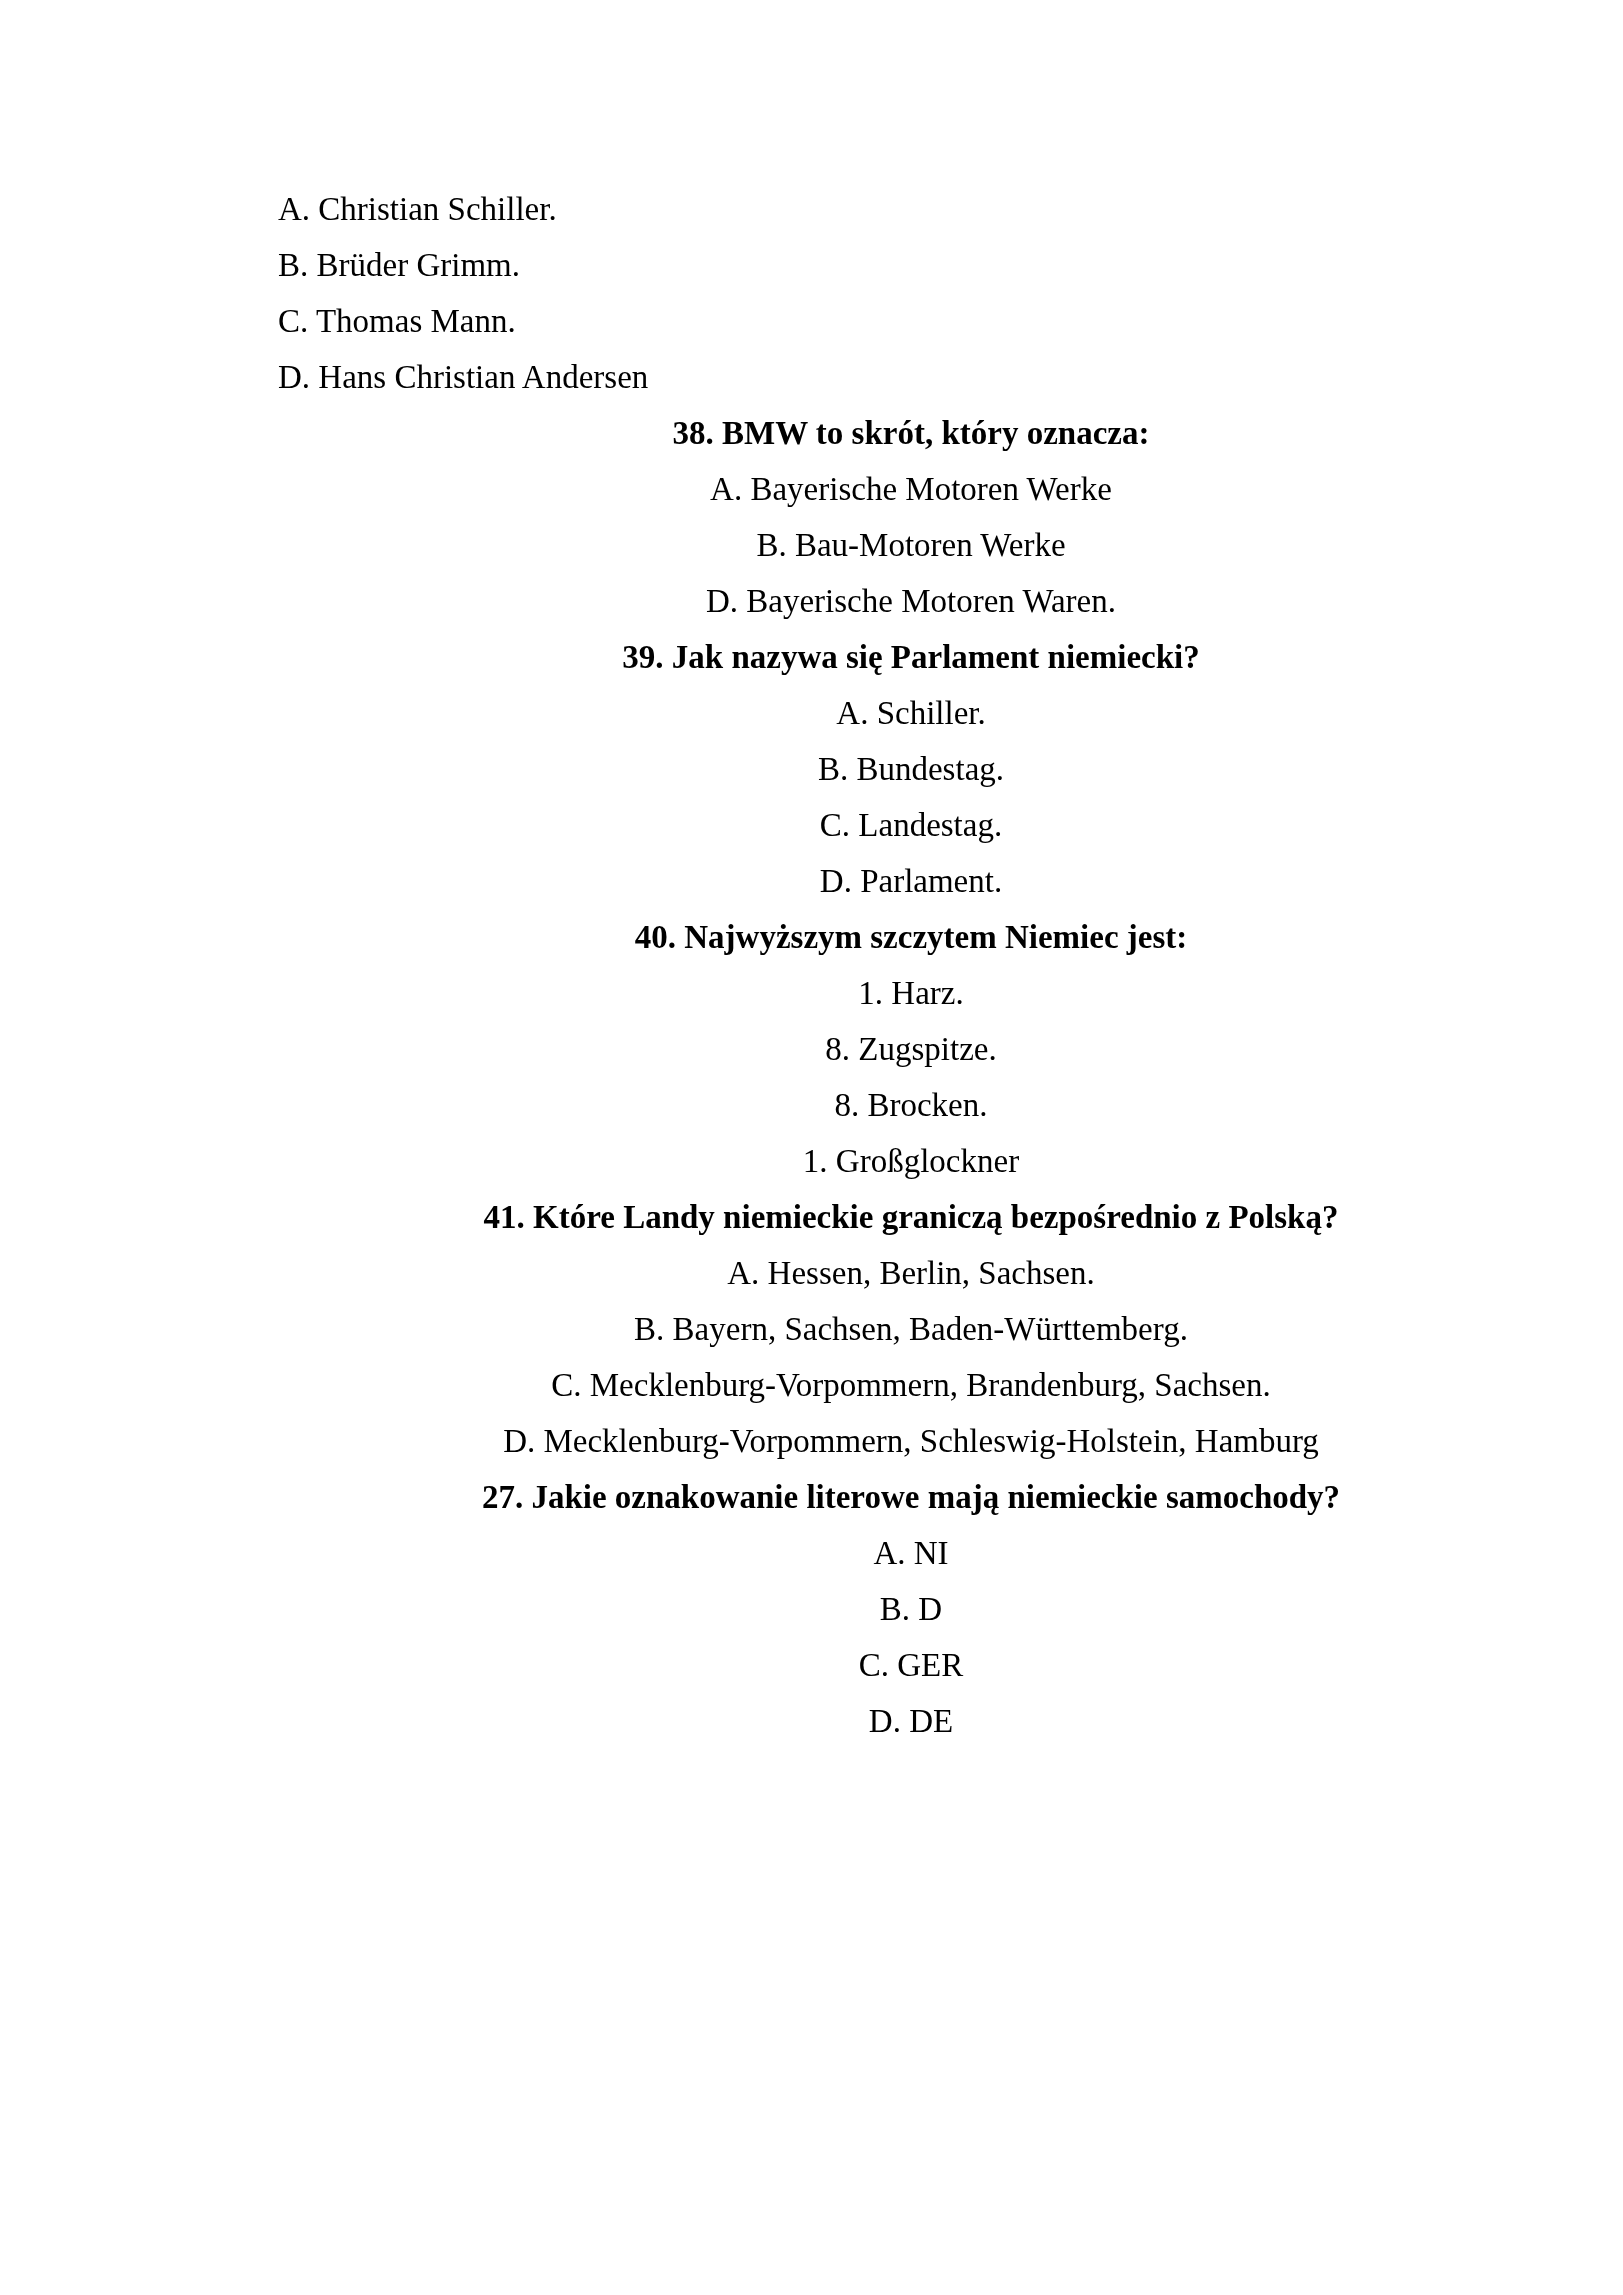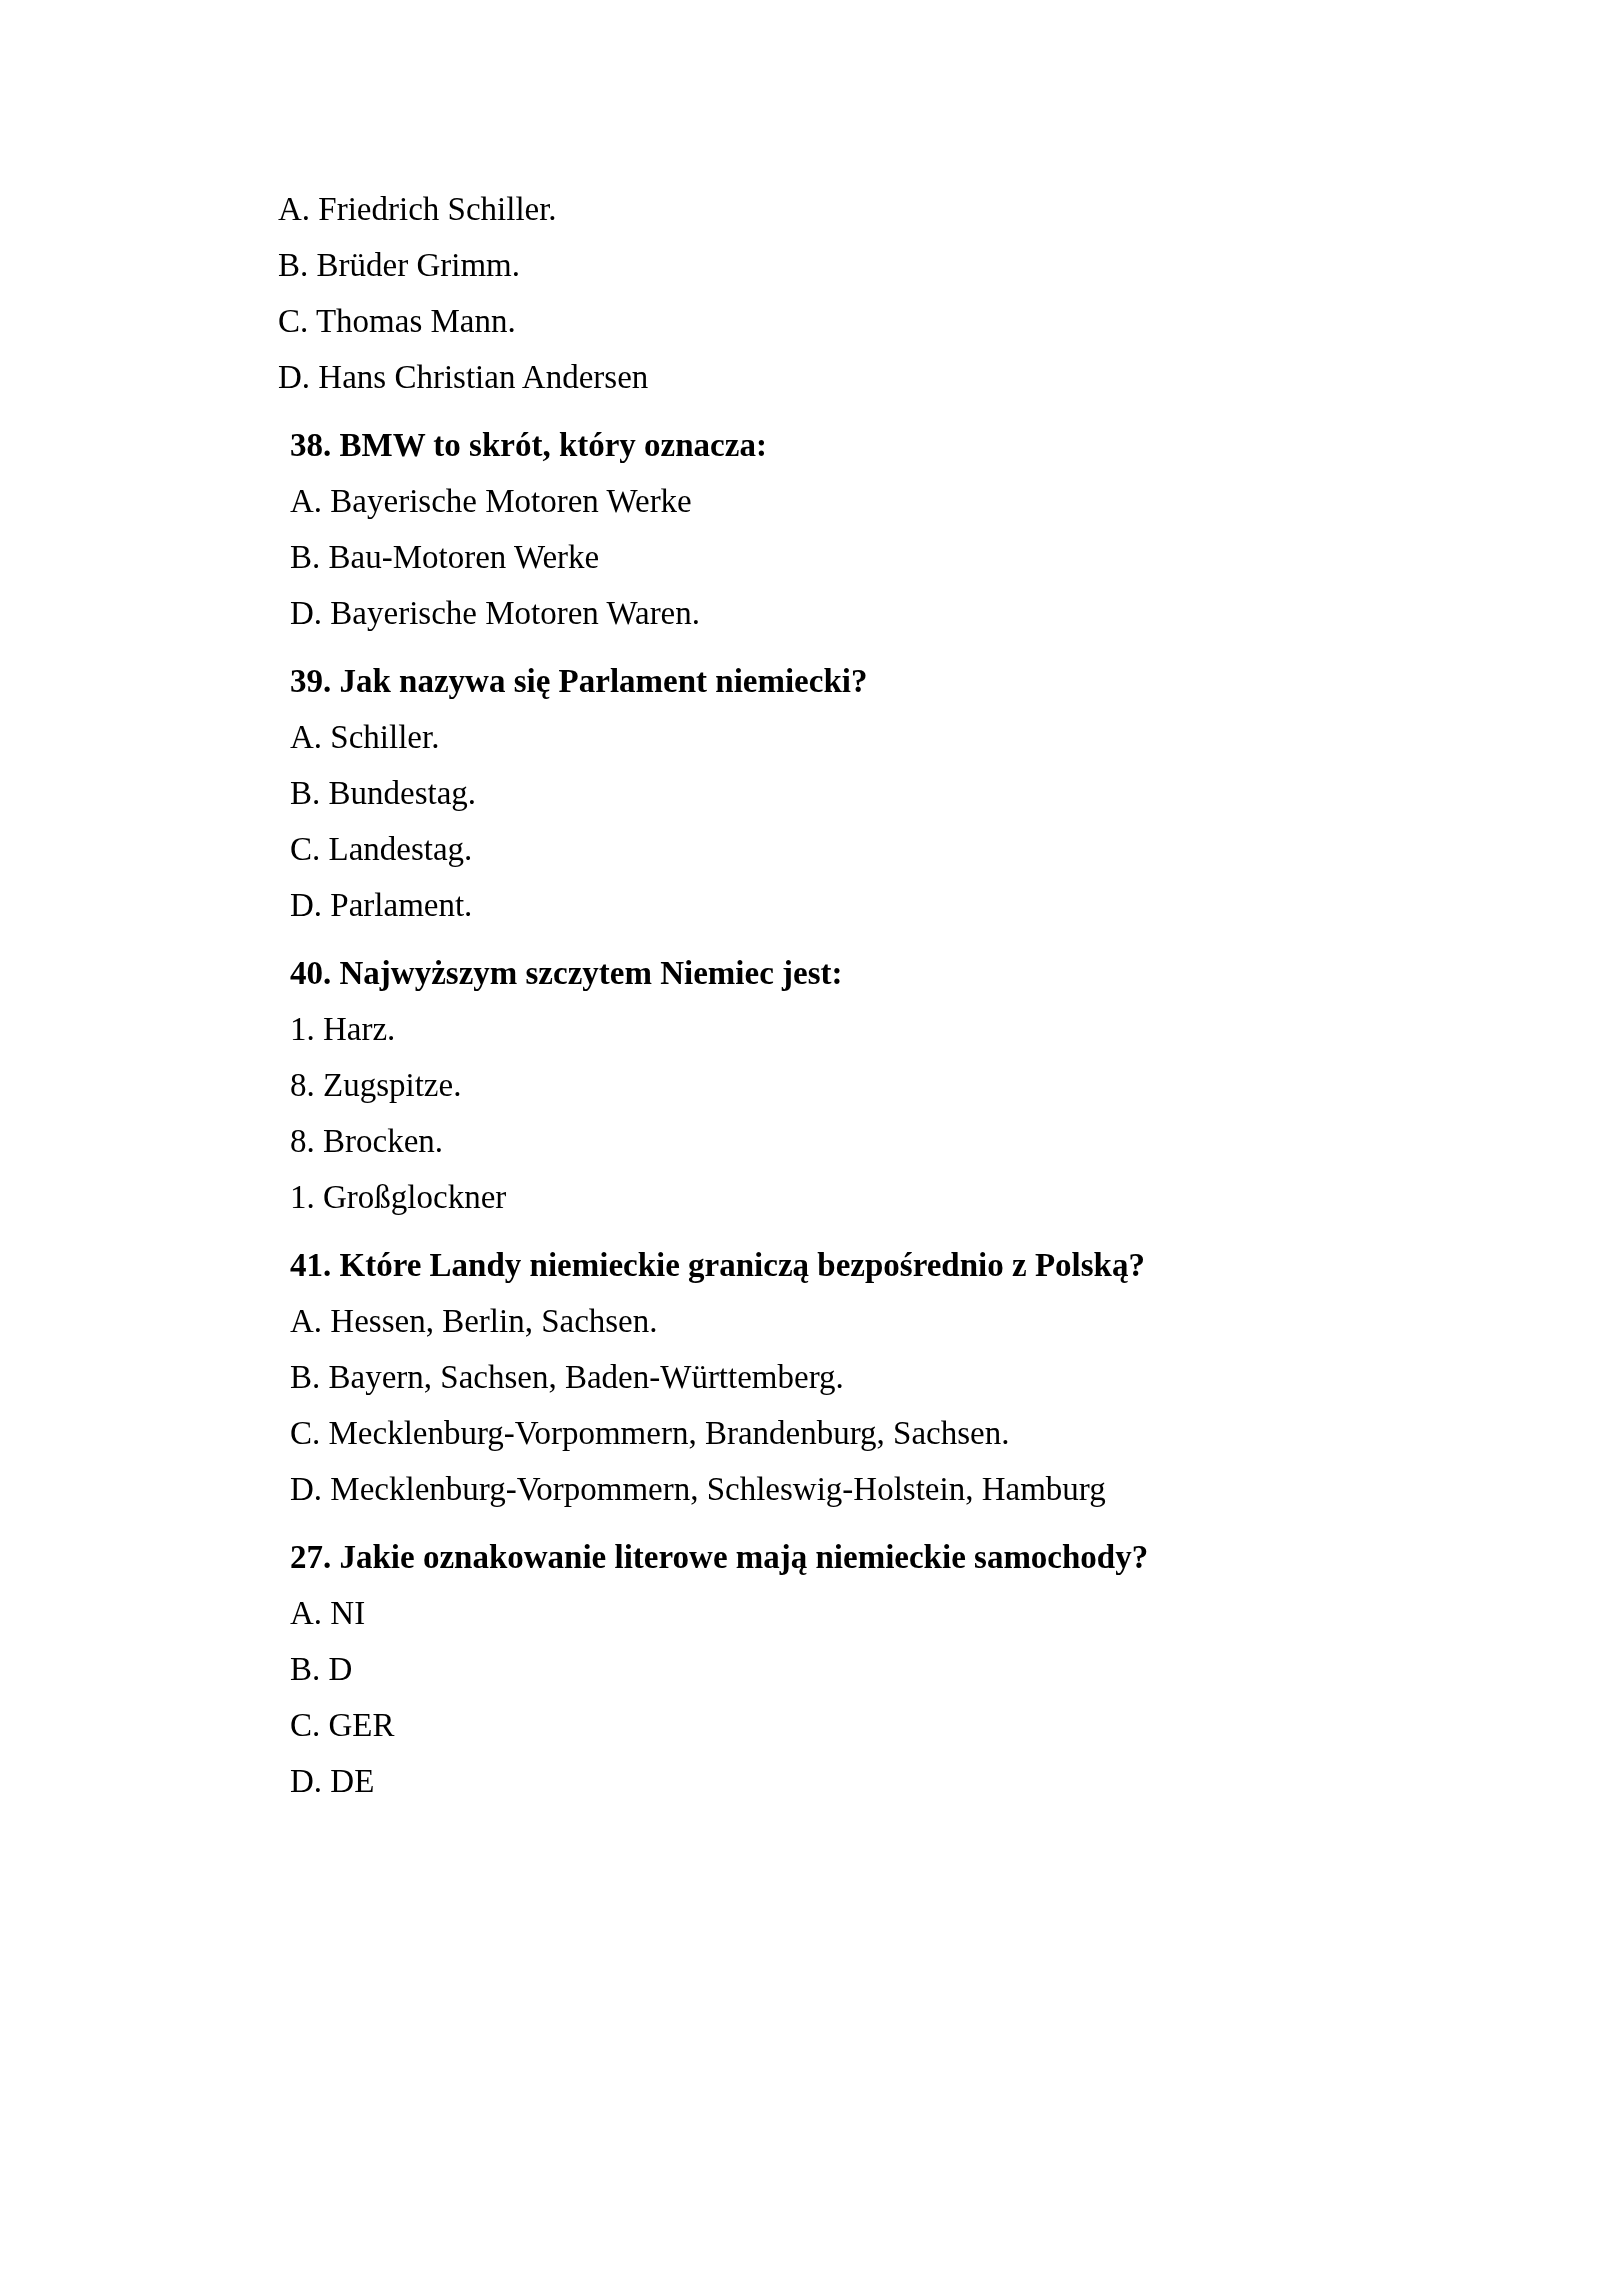--- a/index.html
+++ b/index.html
@@ -25,30 +25,31 @@
     padding: 0;
     font-size: 33px;
     line-height: 56px;
     white-space: nowrap;
     font-weight: normal;
   }
   .question-title {
     font-weight: bold;
   }
   section.question {
-    margin: 12px;
+    margin: 0;
     padding: 0;
+    text-align: center;
   }
 </style>
 </head>
 <body>
 
 <div class="page-content">
 
-  <p class="line">A. Friedrich Schiller.</p>
+  <p class="line">A. Christian Schiller.</p>
   <p class="line">B. Brüder Grimm.</p>
   <p class="line">C. Thomas Mann.</p>
   <p class="line">D. Hans Christian Andersen</p>
 
   <section class="question">
     <p class="line question-title">38. BMW to skrót, który oznacza:</p>
     <p class="line">A. Bayerische Motoren Werke</p>
     <p class="line">B. Bau-Motoren Werke</p>
     <p class="line">D. Bayerische Motoren Waren.</p>
   </section>

